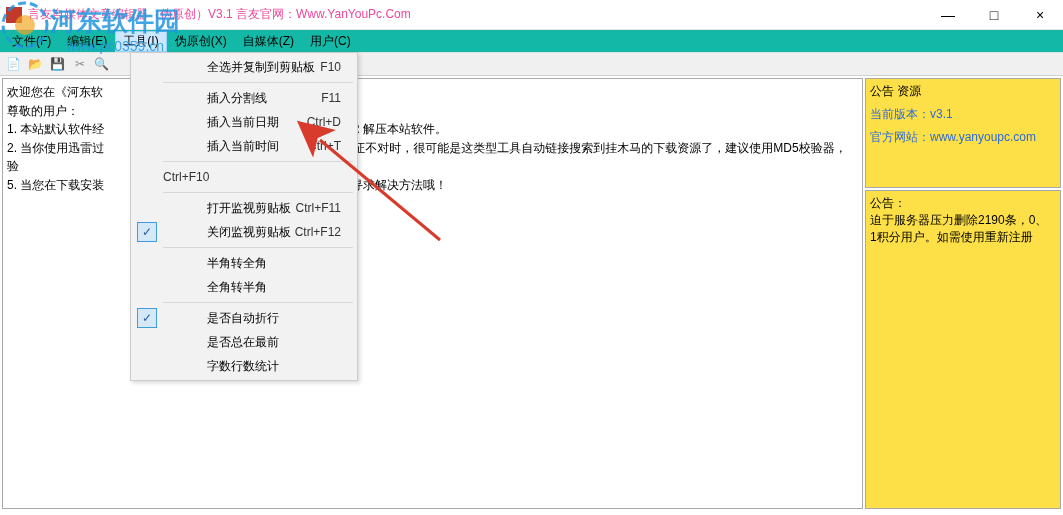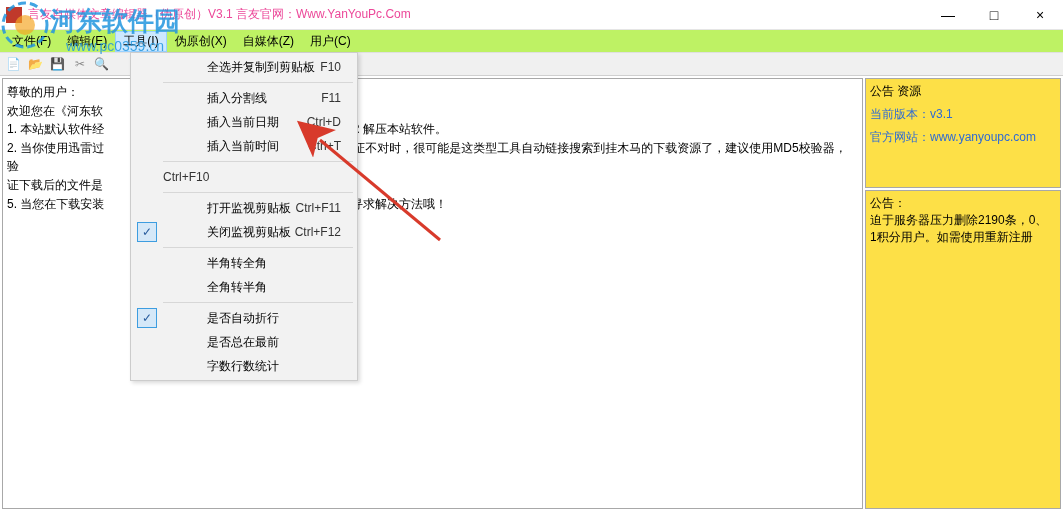--- a/index.html
+++ b/index.html
@@ -5,21 +5,21 @@
 * { margin: 0; padding: 0; box-sizing: border-box; font-family: "Microsoft YaHei", SimSun, sans-serif; }
 body { width: 1063px; height: 515px; background: #fff; position: relative; overflow: hidden; }
 
 .titlebar { height: 30px; background: #fff; display: flex; align-items: center; padding-left: 6px; border-bottom: 1px solid #e5e5e5; }
 .titlebar .app-icon { width: 16px; height: 16px; background: #c0392b; margin-right: 6px; }
 .titlebar .title { font-size: 12px; color: #ec4899; flex: 1; }
 .titlebar .win-controls { display: flex; }
 .titlebar .win-controls div { width: 46px; height: 30px; display: flex; align-items: center; justify-content: center; font-size: 14px; }
 .titlebar .win-controls .close { width: 46px; }
 
-.menubar { height: 22px; background: #bef264; display: flex; align-items: center; padding-left: 4px; font-size: 12px; }
+.menubar { height: 22px; background: #14b8a6; display: flex; align-items: center; padding-left: 4px; font-size: 12px; }
 .menubar .menu-item { padding: 2px 8px; cursor: default; }
 .menubar .menu-item.open { background: #cce8ff; border: 1px solid #99d1ff; padding: 1px 7px; }
 
 .toolbar { height: 24px; background: #f0f0f0; border-top: 1px solid #e0e0e0; border-bottom: 1px solid #d0d0d0; display: flex; align-items: center; padding-left: 4px; gap: 2px; }
 .toolbar .tb-btn { width: 20px; height: 20px; display: flex; align-items: center; justify-content: center; font-size: 12px; }
 
 .content { display: flex; height: calc(515px - 30px - 22px - 24px - 4px); }
 .content .main { flex: 1; border: 1px solid #a8a8a8; margin: 2px 2px 2px 2px; background: #fff; font-size: 12px; padding: 4px; line-height: 1.55; color: #000; overflow: hidden; position: relative; }
 .content .side { width: 196px; margin: 2px 2px 2px 0; display: flex; flex-direction: column; gap: 2px; }
 .content .side .panel { border: 1px solid #a8a8a8; background: #fde047; font-size: 12px; padding: 4px; }
@@ -66,26 +66,25 @@
 <div class="toolbar">
   <div class="tb-btn">📄</div>
   <div class="tb-btn">📂</div>
   <div class="tb-btn">💾</div>
   <div class="tb-btn" style="color:#888">✂</div>
   <div class="tb-btn" style="color:#3a7ed8">🔍</div>
 </div>
 
 <div class="content">
   <div class="main">
+    <div>欢迎您在《河东软</div>
     <div>尊敬的用户：</div>
-    <div>欢迎您在《河东软</div>
     <div></div>
     <div><span>1. 本站默认软件经</span><span style="display:inline-block;width:230px"></span><span>RAR 解压本站软件。</span></div>
     <div><span>2. 当你使用迅雷过</span><span style="display:inline-block;width:230px"></span><span>&gt;验证不对时，很可能是这类型工具自动链接搜索到挂木马的下载资源了，建议使用MD5校验器，验</span></div>
-    <div>证下载后的文件是</div>
     <div><span>5. 当您在下载安装</span><span style="display:inline-block;width:230px"></span><span>33 寻求解决方法哦！</span></div>
   </div>
   <div class="side">
     <div class="panel top">
       <div style="margin-bottom:6px">公告  资源</div>
       <div><span class="link">当前版本：</span><span class="link">v3.1</span></div>
       <div style="margin-top:6px"><span class="link">官方网站：</span><span class="link">www.yanyoupc.com</span></div>
     </div>
     <div class="panel bottom">
       <div>公告：</div>

